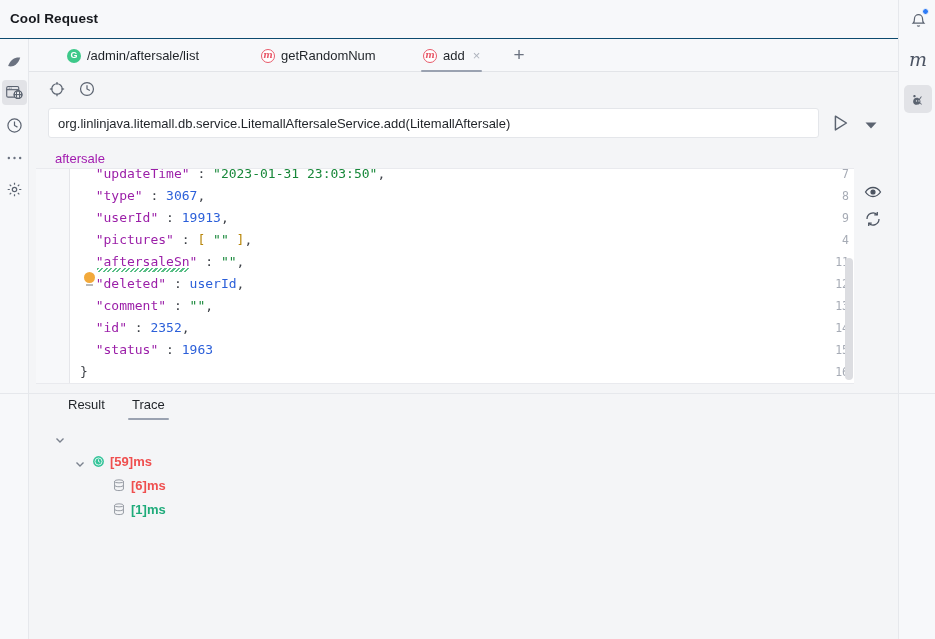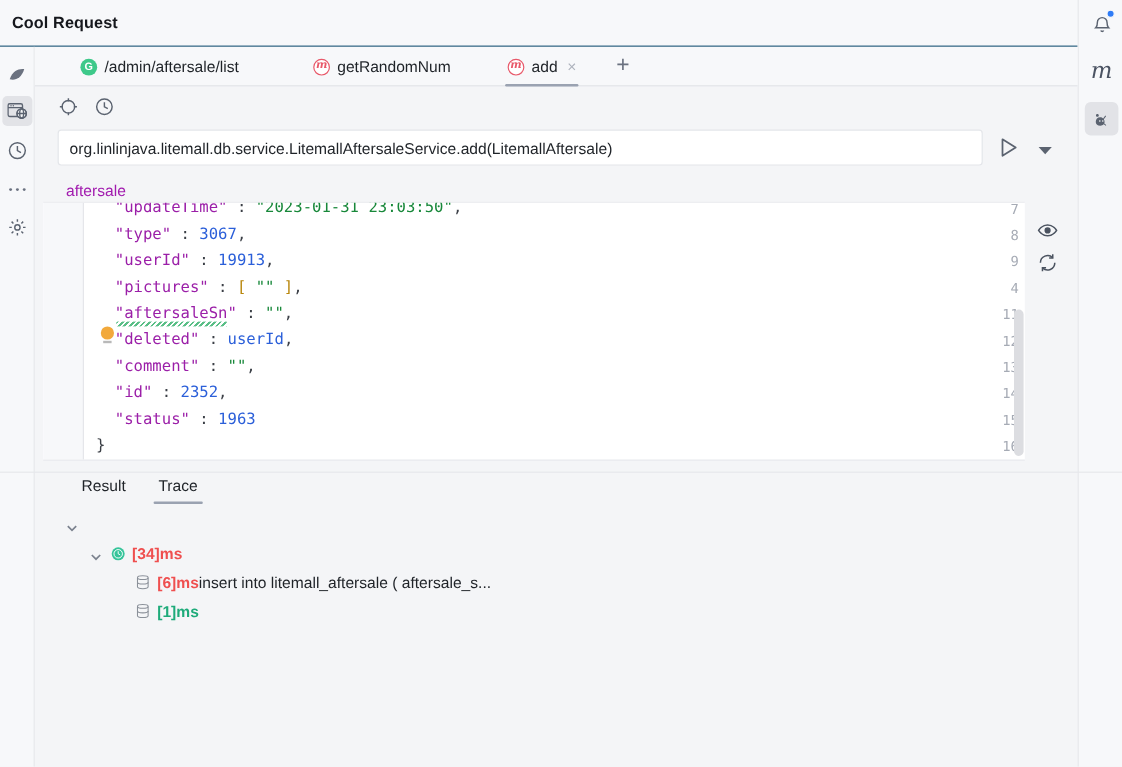--- a/index.html
+++ b/index.html
@@ -416,35 +416,34 @@
         <div class="trow" style="left: 92px; top: 30px;">
           <span style="position: absolute; left: -18px; top: 4px; width: 12px; height: 12px;"><svg width="12" height="12" viewBox="0 0 12 12" fill="none" stroke="#7b828e" stroke-width="1.4">
               <polyline points="2.5,4.5 6,8 9.5,4.5"></polyline>
             </svg></span>
           <span class="trace-ico"><svg width="13" height="13" viewBox="0 0 24 24">
               <circle cx="12" cy="12" r="10" fill="#35c49a"></circle>
               <circle cx="12" cy="12" r="6.5" fill="none" stroke="#ffffff" stroke-width="1.5"></circle>
               <polyline points="12,8 12,12 15,13.6" fill="none" stroke="#ffffff" stroke-width="1.5"></polyline>
             </svg></span>
           <span class="brk brk-red">[</span>
-          <span class="ms-red"> 34 </span>
+          <span class="ms-red"> 59 </span>
           <span class="brk brk-red">]</span>
           <span class="ms-red">ms </span>
         </div>
         <div class="trow" style="left: 113px; top: 54px;">
           <span class="trace-ico"><svg width="12" height="13" viewBox="0 0 20 22" fill="none" stroke="#8a9099" stroke-width="1.5">
               <ellipse cx="10" cy="4" rx="7.5" ry="2.6"></ellipse>
               <path d="M2.5 4v6.5c0 1.4 3.4 2.6 7.5 2.6s7.5-1.2 7.5-2.6V4"></path>
               <path d="M2.5 10.5V17c0 1.4 3.4 2.6 7.5 2.6s7.5-1.2 7.5-2.6v-6.5"></path>
             </svg></span>
           <span class="brk brk-red">[</span>
           <span class="ms-red"> 6 </span>
           <span class="brk brk-red">]</span>
           <span class="ms-red">ms </span>
-          <span>insert into   litemall_aftersale (    aftersale_s...</span>
         </div>
         <div class="trow" style="left: 113px; top: 78px;">
           <span class="trace-ico"><svg width="12" height="13" viewBox="0 0 20 22" fill="none" stroke="#8a9099" stroke-width="1.5">
               <ellipse cx="10" cy="4" rx="7.5" ry="2.6"></ellipse>
               <path d="M2.5 4v6.5c0 1.4 3.4 2.6 7.5 2.6s7.5-1.2 7.5-2.6V4"></path>
               <path d="M2.5 10.5V17c0 1.4 3.4 2.6 7.5 2.6s7.5-1.2 7.5-2.6v-6.5"></path>
             </svg></span>
           <span class="brk brk-grn">[</span>
           <span class="ms-green"> 1 </span>
           <span class="brk brk-grn">]</span>

